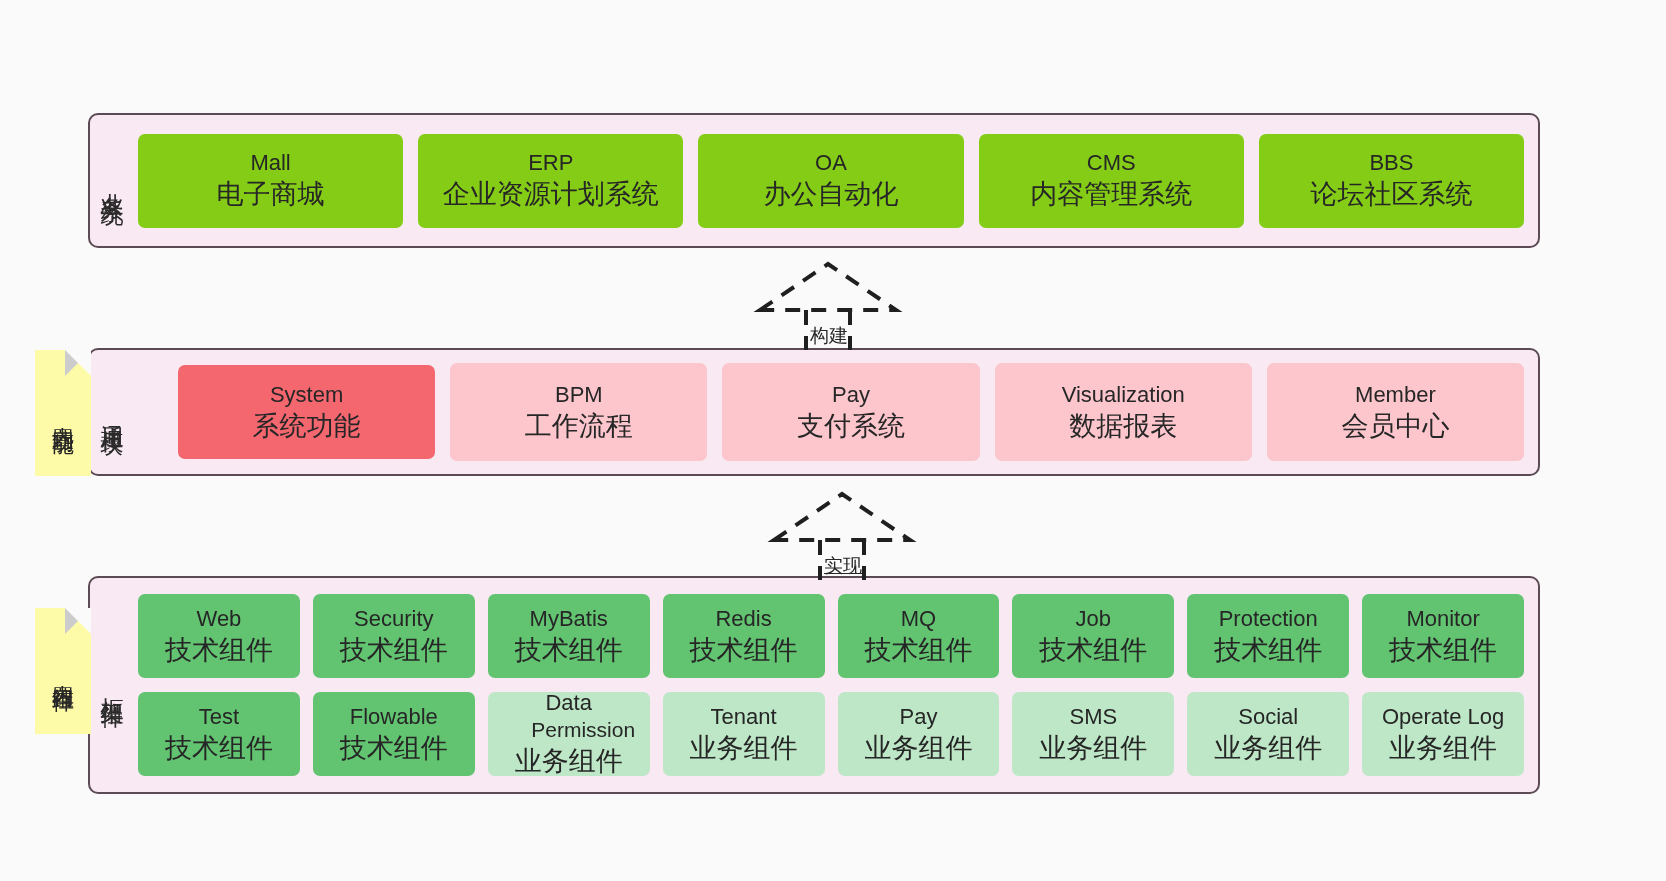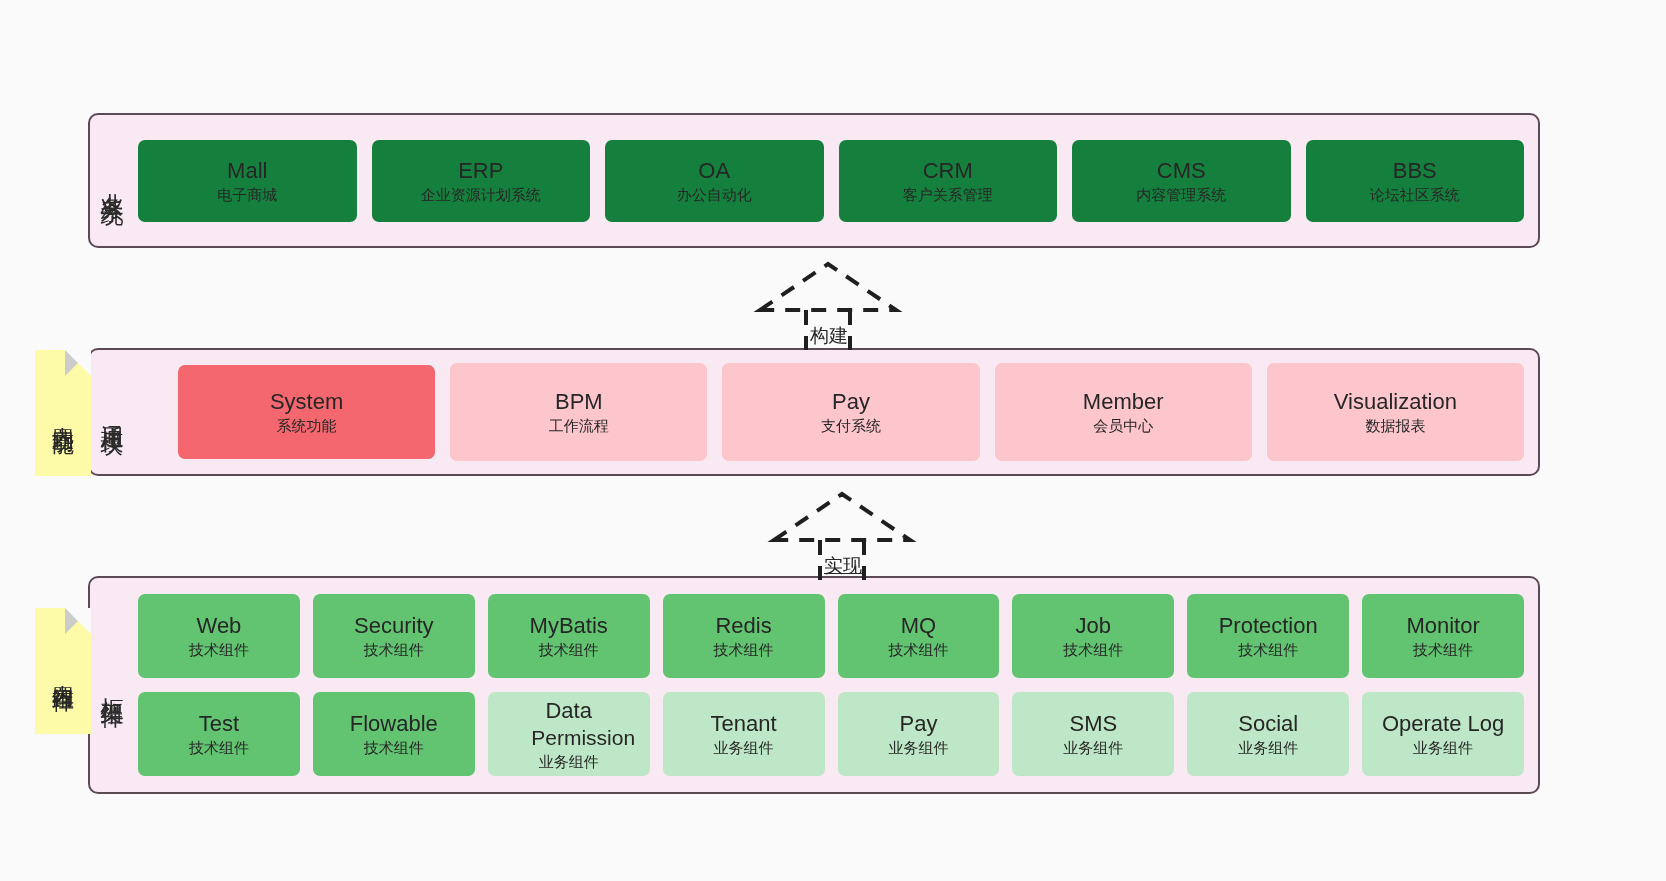--- a/index.html
+++ b/index.html
@@ -69,23 +69,23 @@
     flex-direction: column;
     align-items: center;
     justify-content: center;
     text-align: center;
     color: #262626;
     line-height: 1.28;
     user-select: none;
   }
   .card .t1 { font-size: 22px; }
   .card .t2 { font-size: 21px; margin-left: 29px; }
-  .card .t3 { font-size: 15px; }
-
-  .biz      { background: #15803d; height: 82px; }
+  .card .t3 { font-size: 27px; }
+
+  .biz      { background: #84cc16; height: 94px; }
   .mod-on   { background: #f4676f; height: 94px; margin-left: 40px; }
   .mod-off  { background: #fdc6cd; height: 98px; }
   .tech     { background: #62c471; height: 84px; }
   .buss     { background: #bde7c6; height: 84px; }
 
   
   .note {
     position: absolute;
     box-sizing: border-box;
     background: #fdfaa8;
@@ -145,24 +145,20 @@
         <div class="t1">Mall</div>
         <div class="t3">电子商城</div>
       </div>
       <div class="card biz">
         <div class="t1">ERP</div>
         <div class="t3">企业资源计划系统</div>
       </div>
       <div class="card biz">
         <div class="t1">OA</div>
         <div class="t3">办公自动化</div>
-      </div>
-      <div class="card biz">
-        <div class="t1">CRM</div>
-        <div class="t3">客户关系管理</div>
       </div>
       <div class="card biz">
         <div class="t1">CMS</div>
         <div class="t3">内容管理系统</div>
       </div>
       <div class="card biz">
         <div class="t1">BBS</div>
         <div class="t3">论坛社区系统</div>
       </div>
     </div>
@@ -192,26 +188,26 @@
       </div>
       <div class="card mod-off">
         <div class="t1">BPM</div>
         <div class="t3">工作流程</div>
       </div>
       <div class="card mod-off">
         <div class="t1">Pay</div>
         <div class="t3">支付系统</div>
       </div>
       <div class="card mod-off">
+        <div class="t1">Visualization</div>
+        <div class="t3">数据报表</div>
+      </div>
+      <div class="card mod-off">
         <div class="t1">Member</div>
         <div class="t3">会员中心</div>
-      </div>
-      <div class="card mod-off">
-        <div class="t1">Visualization</div>
-        <div class="t3">数据报表</div>
       </div>
     </div>
 </div>
 
 <div class="connector" style="left:772px; top:488px; width:140px; height:92px;">
   <svg width="140" height="92" viewBox="0 0 140 92" aria-hidden="true">
     <path d="M 2 52 L 70 6 L 138 52 Z" fill="#fafafa" stroke="#1f1f1f" stroke-width="4" stroke-dasharray="15,11" stroke-linejoin="miter"></path>
     <path d="M 48 52 L 48 92 M 92 52 L 92 92" fill="none" stroke="#1f1f1f" stroke-width="4" stroke-dasharray="15,11"></path>
   </svg>
   <span class="conn-label" style="left:52px; top:41px;text-decoration:underline;">实现</span>

